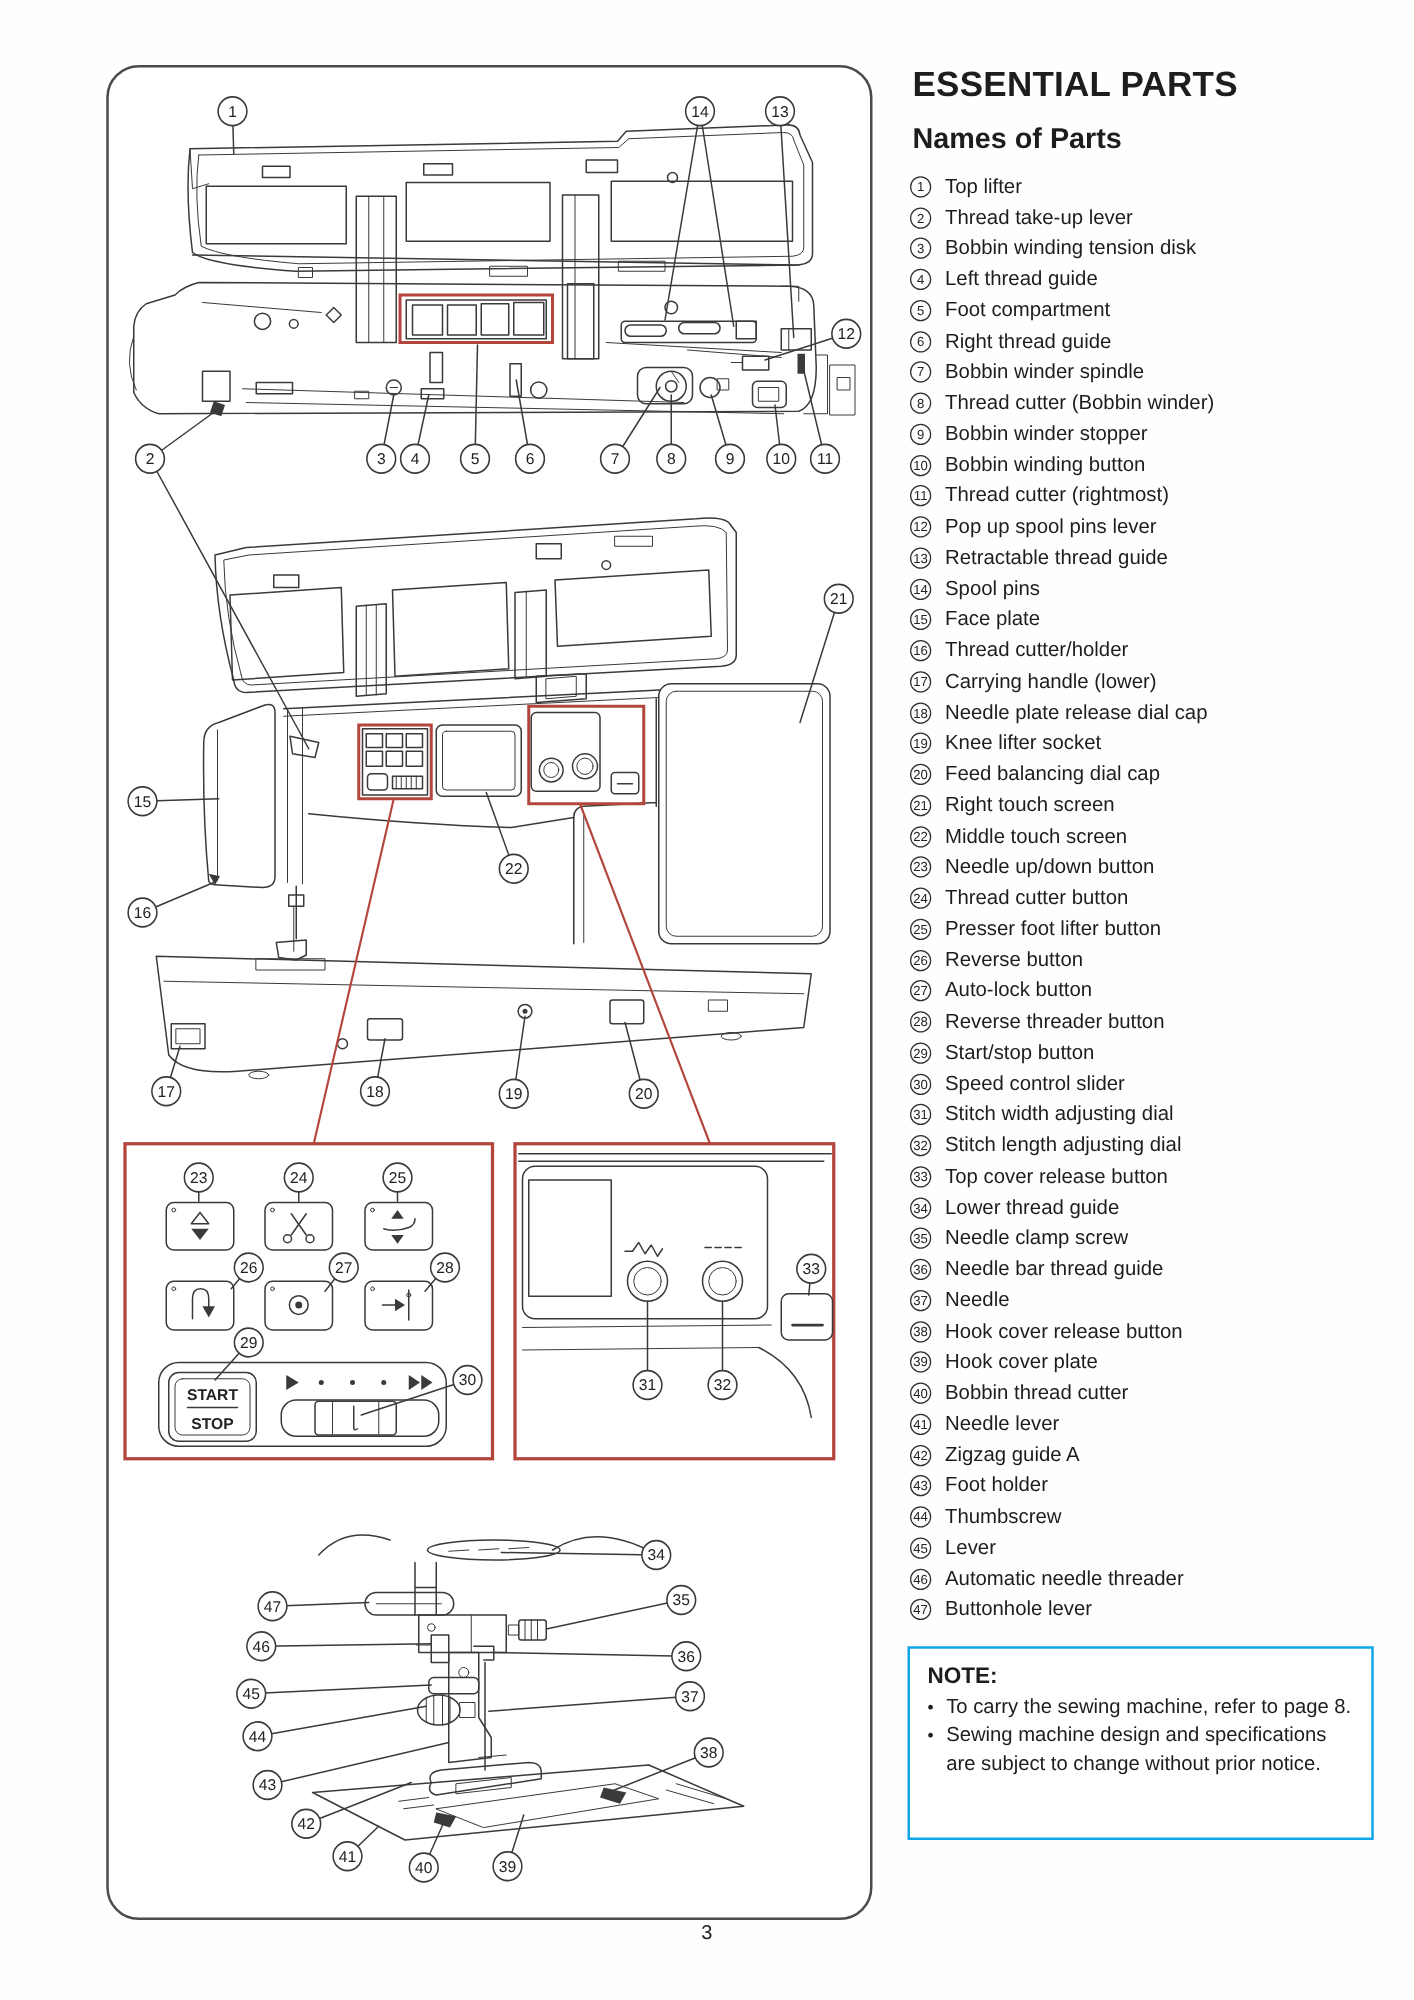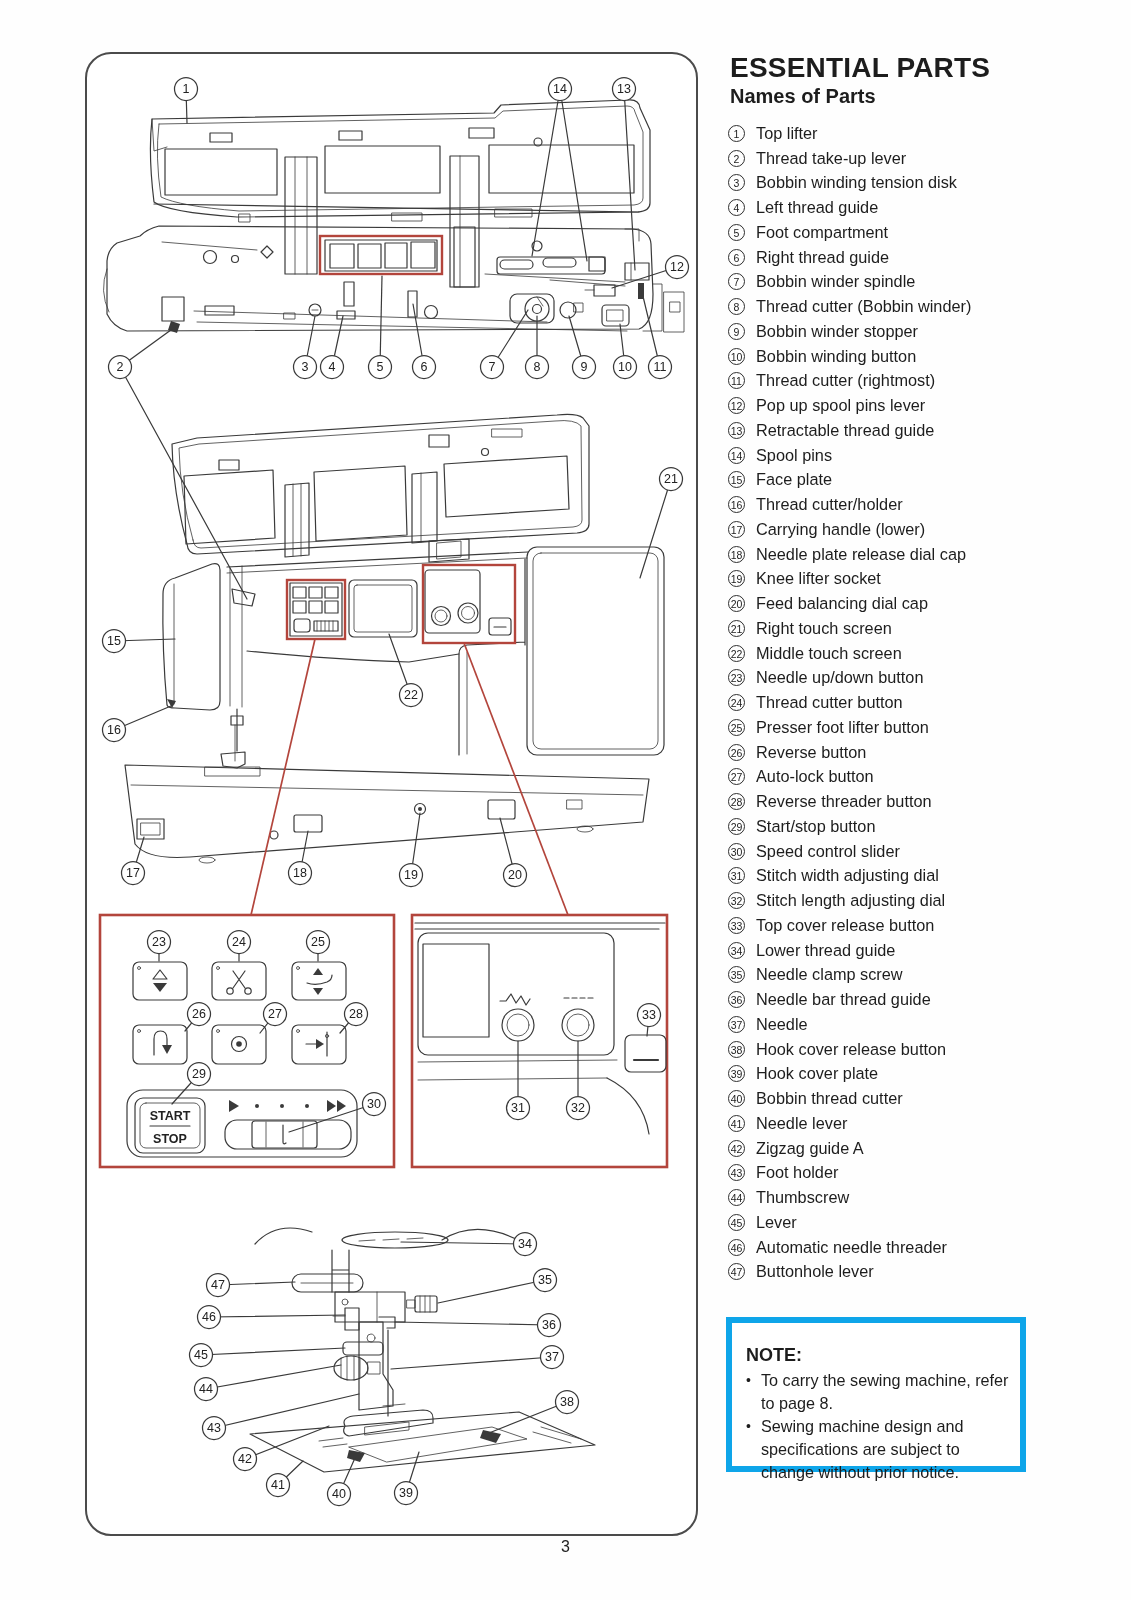--- a/index.html
+++ b/index.html
@@ -2,25 +2,25 @@
 <html style="--red: #b3453c;"><head>
 <meta charset="utf-8">
 <style>
   html,body{margin:0;padding:0;background:#ffffff;}
   body{width:1131px;height:1600px;position:relative;font-family:"Liberation Sans",sans-serif;color:#1d1d1d;overflow:hidden;}
   .page{position:absolute;inset:0;background:#fefefe;}
   .diagram-panel{position:absolute;left:85px;top:52px;width:613px;height:1484px;border:2.5px solid #4b4b4b;border-radius:26px;box-sizing:border-box;background:#fff;}
   .diagram-panel svg{position:absolute;left:0;top:0;}
   .right-col{position:absolute;left:728px;top:44px;width:346px;}
   .title{font-size:28px;font-weight:bold;margin:8px 0 0 2px;letter-spacing:0.2px;}
-  .subtitle{font-size:20px;font-weight:bold;margin:1px 0 0 2px;}
+  .subtitle{font-size:23px;font-weight:bold;margin:13px 0 0 2px;}
   .parts-list{list-style:none;margin:13px 0 0 0;padding:0;}
   .parts-list li{display:flex;align-items:center;height:24.76px;font-size:16.3px;white-space:nowrap;}
   .cnum{flex:none;width:17px;height:17px;border:1.2px solid #2e2e2e;border-radius:50%;font-size:10.5px;line-height:17px;text-align:center;margin-right:11px;color:#222;box-sizing:border-box;}
-  .note-box{position:absolute;left:726px;top:1317px;width:300px;height:155px;box-sizing:border-box;border:6px solid #0ea5e9;background:#fff;padding:22px 8px 6px 14px;}
+  .note-box{position:absolute;left:726px;top:1317px;width:373px;height:155px;box-sizing:border-box;border:2px solid #0ea5e9;background:#fff;padding:11px 8px 6px 14px;}
   .note-title{font-size:18px;font-weight:bold;margin:0 0 3px 0;}
   .note-list{list-style:none;margin:0;padding:0;}
   .note-list li{display:flex;font-size:16.2px;line-height:23px;}
   .bullet{flex:none;width:15px;font-size:14px;}
   .page-number{position:absolute;left:0;top:1538px;width:1131px;text-align:center;font-size:16px;color:#222;}
   
   .ln{fill:none;stroke:#3a3a3a;stroke-width:1.2;stroke-linecap:round;stroke-linejoin:round;}
   .tn{stroke-width:0.8;}
   .thick{stroke-width:2.2;}
   .fd{fill:#3a3a3a;stroke:none;}

